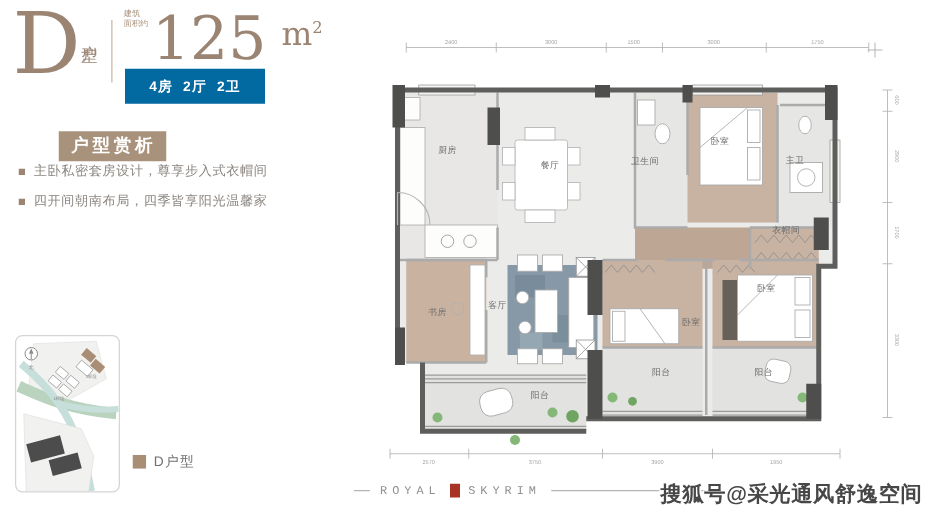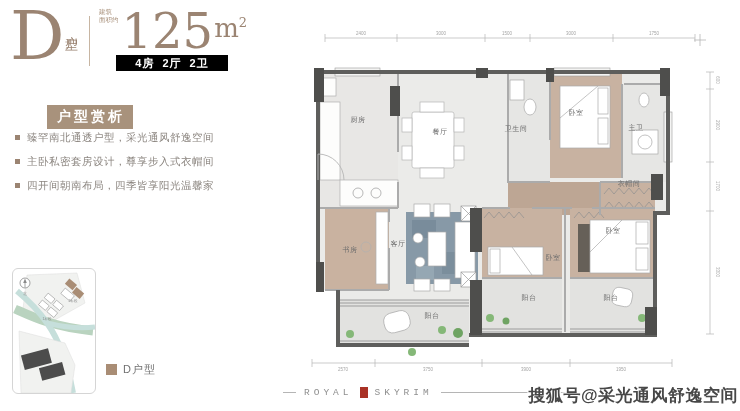--- a/index.html
+++ b/index.html
@@ -7,24 +7,24 @@
   body { font-family:"Liberation Sans", sans-serif; background:#ffffff; position:relative; overflow:hidden; }
   .abs { position:absolute; }
 
   
   .d-letter { left:10px; top:0px; font-family:"DejaVu Serif", serif; font-size:68px; line-height:72px; color:#9b8472; }
   .d-word { left:64px; top:26px; width:15px; color:#9b8472; font-size:13px; line-height:15px; letter-spacing:1px; writing-mode:vertical-rl; }
   .v-divider { left:89px; top:16px; width:1px; height:50px; background:#c7b5a2; }
   .area-wrap { left:99px; top:8px; display:flex; align-items:flex-start; color:#9b8472; }
   .area-note { font-size:6.5px; line-height:7.5px; color:#a78f79; margin-bottom:10px; margin-right:3px; }
   .area-num { font-family:"DejaVu Serif", serif; font-size:48px; line-height:46px; }
-  .area-unit { font-family:"DejaVu Serif", serif; font-size:26px; line-height:30px; margin-left:1px; }
+  .area-unit { font-family:"DejaVu Serif", serif; font-size:26px; line-height:30px; margin-left:12px; }
   .area-unit sup { font-size:13px; }
-  .spec-bar { left:100px; top:55px; width:112px; height:16px; background:#000000; color:#fff;
-              display:flex; align-items:center; justify-content:center; gap:8px; font-size:11px; font-weight:bold; letter-spacing:1px;margin-left:16px; }
+  .spec-bar { left:100px; top:55px; width:112px; height:28px; background:#0369a1; color:#fff;
+              display:flex; align-items:center; justify-content:center; gap:8px; font-size:11px; font-weight:bold; letter-spacing:1px; }
 
   
   .sec-title-wrap { left:15px; top:105px; display:flex; align-items:flex-start;padding-left:32px; }
   .sec-title { background:#a8927c; color:#ffffff; font-size:14px; font-weight:bold; letter-spacing:3px; padding:3px 8px 3px 10px; }
   .sec-title-bar { width:4px; background:#a8927c; margin-left:4px; }
   .bullets { left:15px; top:131px; width:230px; }
   .bullet-row { display:flex; margin-bottom:12px; }
   .bullet-sq { width:5px; height:5px; background:#9b8472; margin:4px 7px 0 0; flex:none; }
   .bullet-text { font-size:10.5px; color:#8c8680; letter-spacing:0.5px; line-height:12px; white-space:nowrap; }
 
@@ -68,24 +68,20 @@
   <span>4房</span>
   <span>2厅</span>
   <span>2卫</span>
 </div>
 
 <div class="abs sec-title-wrap">
   <div class="sec-title">户型赏析</div>
   <div class="sec-title-bar"></div>
 </div>
 <div class="abs bullets">
-  <div class="bullet-row">
-      <div class="bullet-sq"></div>
-      <div class="bullet-text">臻罕南北通透户型，采光通风舒逸空间</div>
-    </div>
   <div class="bullet-row">
       <div class="bullet-sq"></div>
       <div class="bullet-text">主卧私密套房设计，尊享步入式衣帽间</div>
     </div>
   <div class="bullet-row">
       <div class="bullet-sq"></div>
       <div class="bullet-text">四开间朝南布局，四季皆享阳光温馨家</div>
     </div>
 </div>
 

